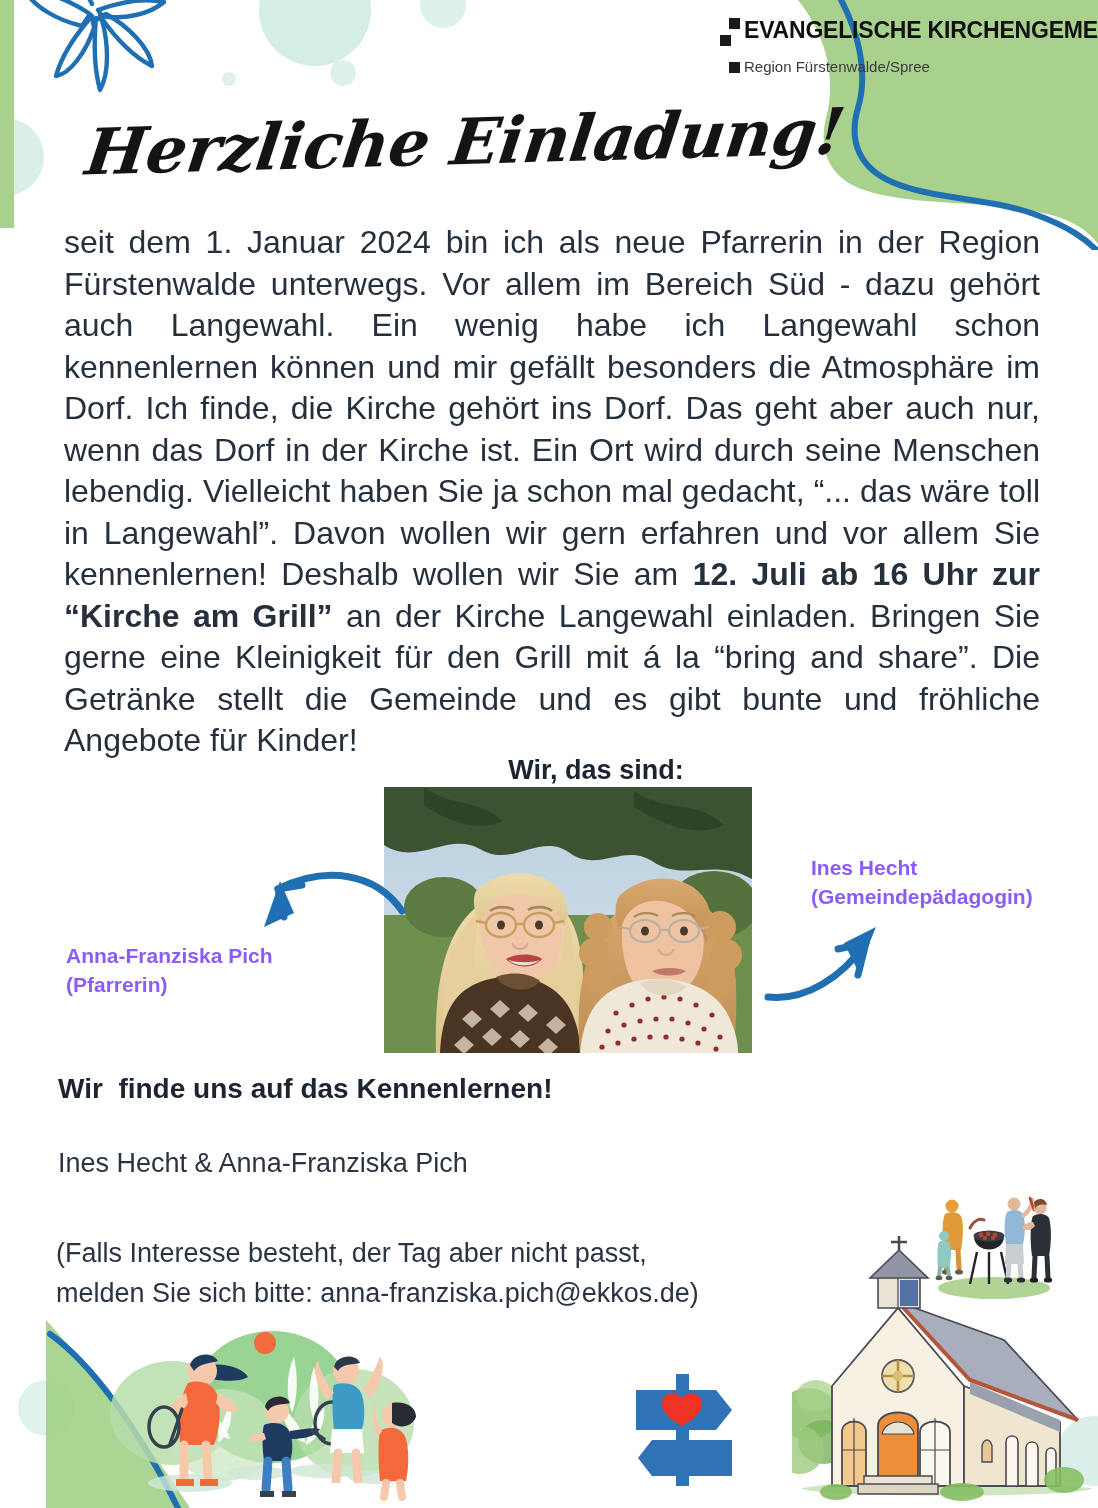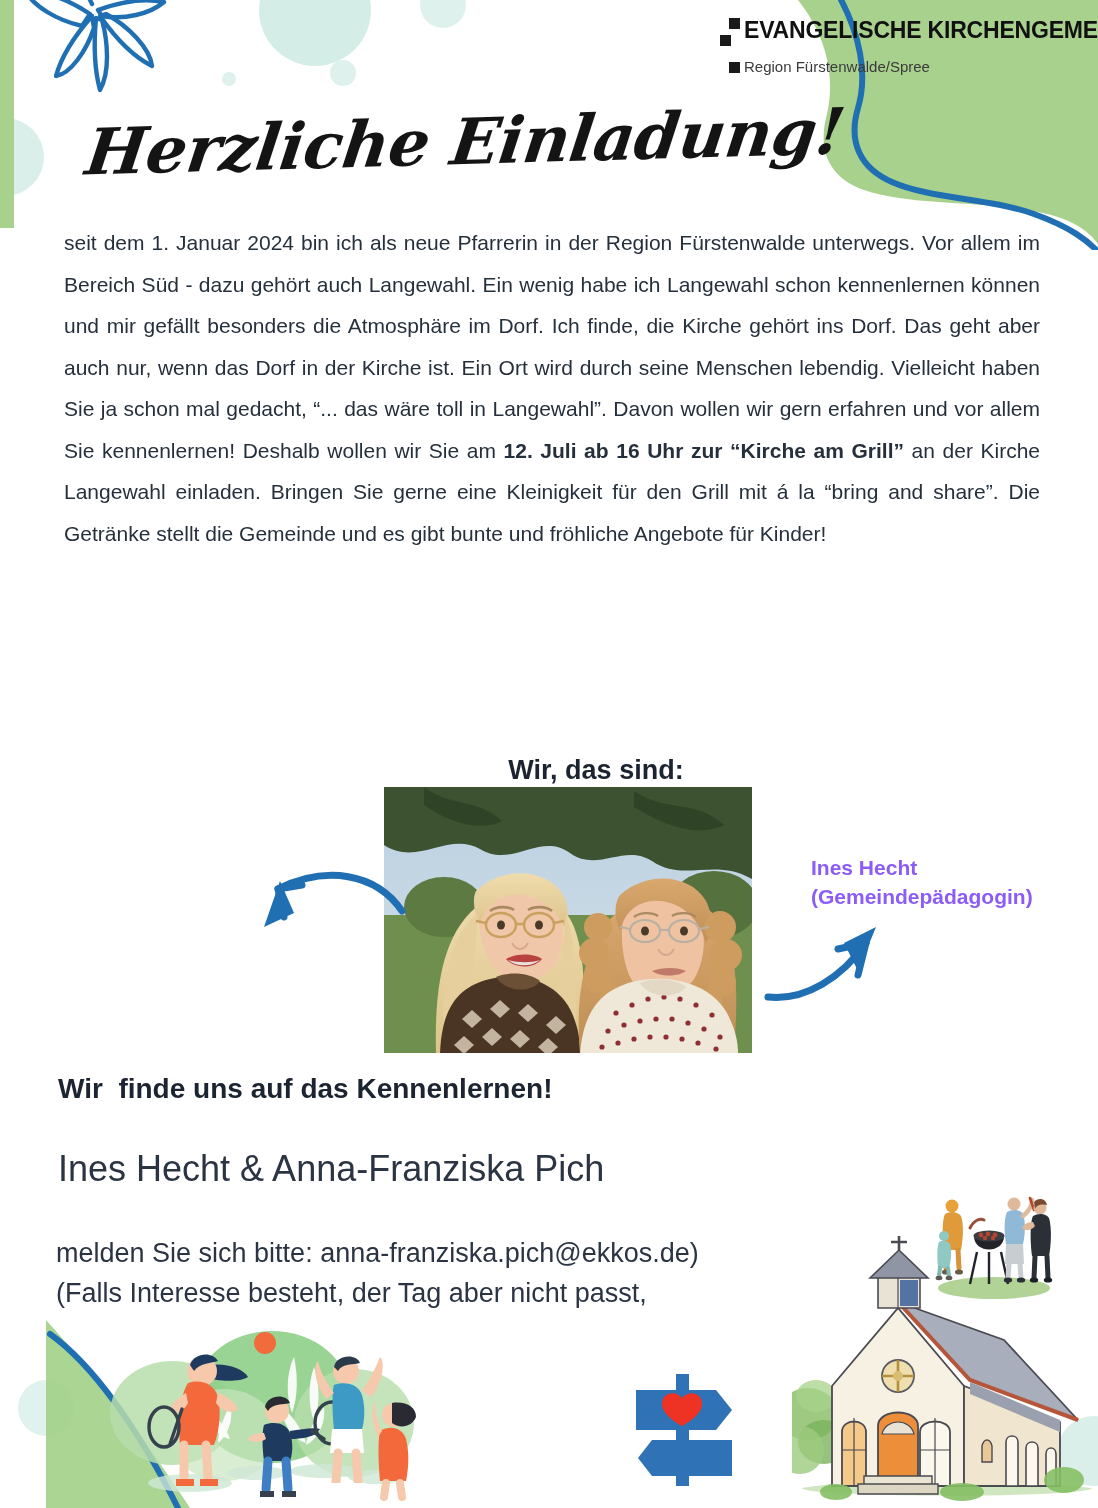--- a/index.html
+++ b/index.html
@@ -108,21 +108,21 @@
     letter-spacing: -0.5px;
     white-space: nowrap;
   }
 
   
   .body-text {
     position: absolute;
     left: 64px; top: 222px;
     width: 976px;
     z-index: 6;
-    font-size: 21px;
+    font-size: 32px;
     line-height: 41.5px;
     color: #26303c;
     text-align: justify;
     text-justify: inter-word;
     font-family: "Liberation Sans", sans-serif;
   }
   .body-text b { font-weight: bold; }
 
   
   .wir-das-sind {
@@ -173,21 +173,21 @@
     z-index: 6;
     font-size: 28px;
     font-weight: bold;
     color: #1b2430;
     white-space: pre;
   }
   .signature {
     position: absolute;
     left: 58px; top: 1148px;
     z-index: 6;
-    font-size: 36px;
+    font-size: 27px;
     color: #2b3442;
     white-space: nowrap;
   }
   .contact {
     position: absolute;
     left: 56px; top: 1233px;
     z-index: 6;
     font-size: 27px;
     line-height: 40px;
     color: #2b3442;
@@ -418,31 +418,35 @@
     <path d="M46,34 L70,30 M46,34 L52,62" fill="none" stroke="#1f6fb2" stroke-width="7" stroke-linecap="round"></path>
     <path d="M32,72 L48,26 L62,58 Z" fill="#1f6fb2"></path>
   </svg>
 
   <svg class="arrow-right" width="156" height="106" viewBox="0 0 156 106">
     <path d="M6,92 C44,96 80,72 104,38" fill="none" stroke="#1f6fb2" stroke-width="7" stroke-linecap="round"></path>
     <path d="M104,38 L76,44 M104,38 L96,70" fill="none" stroke="#1f6fb2" stroke-width="7" stroke-linecap="round"></path>
     <path d="M114,22 L96,66 L82,38 Z" fill="#1f6fb2"></path>
   </svg>
 
+  <div class="name-label label-left">
+    <div>Anna-Franziska Pich</div>
+    <div>(Pfarrerin)</div>
+  </div>
 
   <div class="name-label label-right">
     <div>Ines Hecht</div>
     <div>(Gemeindepädagogin)</div>
   </div>
 
   <div class="closing-bold">Wir  finde uns auf das Kennenlernen!</div>
   <div class="signature">Ines Hecht &amp; Anna-Franziska Pich</div>
   <div class="contact">
+    <div>(Falls Interesse besteht, der Tag aber nicht passt,</div>
     <div>melden Sie sich bitte: anna-franziska.pich@ekkos.de)</div>
-    <div>(Falls Interesse besteht, der Tag aber nicht passt,</div>
   </div>
 
   <svg class="illus-sports" viewBox="0 0 430 203">
 
     <ellipse cx="148" cy="108" rx="62" ry="52" fill="#b7ddab" opacity=".85"></ellipse>
     <ellipse cx="248" cy="92" rx="78" ry="66" fill="#8fcf8a" opacity=".9"></ellipse>
     <ellipse cx="330" cy="118" rx="60" ry="54" fill="#b7ddab" opacity=".8"></ellipse>
     <ellipse cx="200" cy="130" rx="54" ry="46" fill="#c8e6bd" opacity=".7"></ellipse>
 
     <g fill="#ffffff" opacity=".92">

